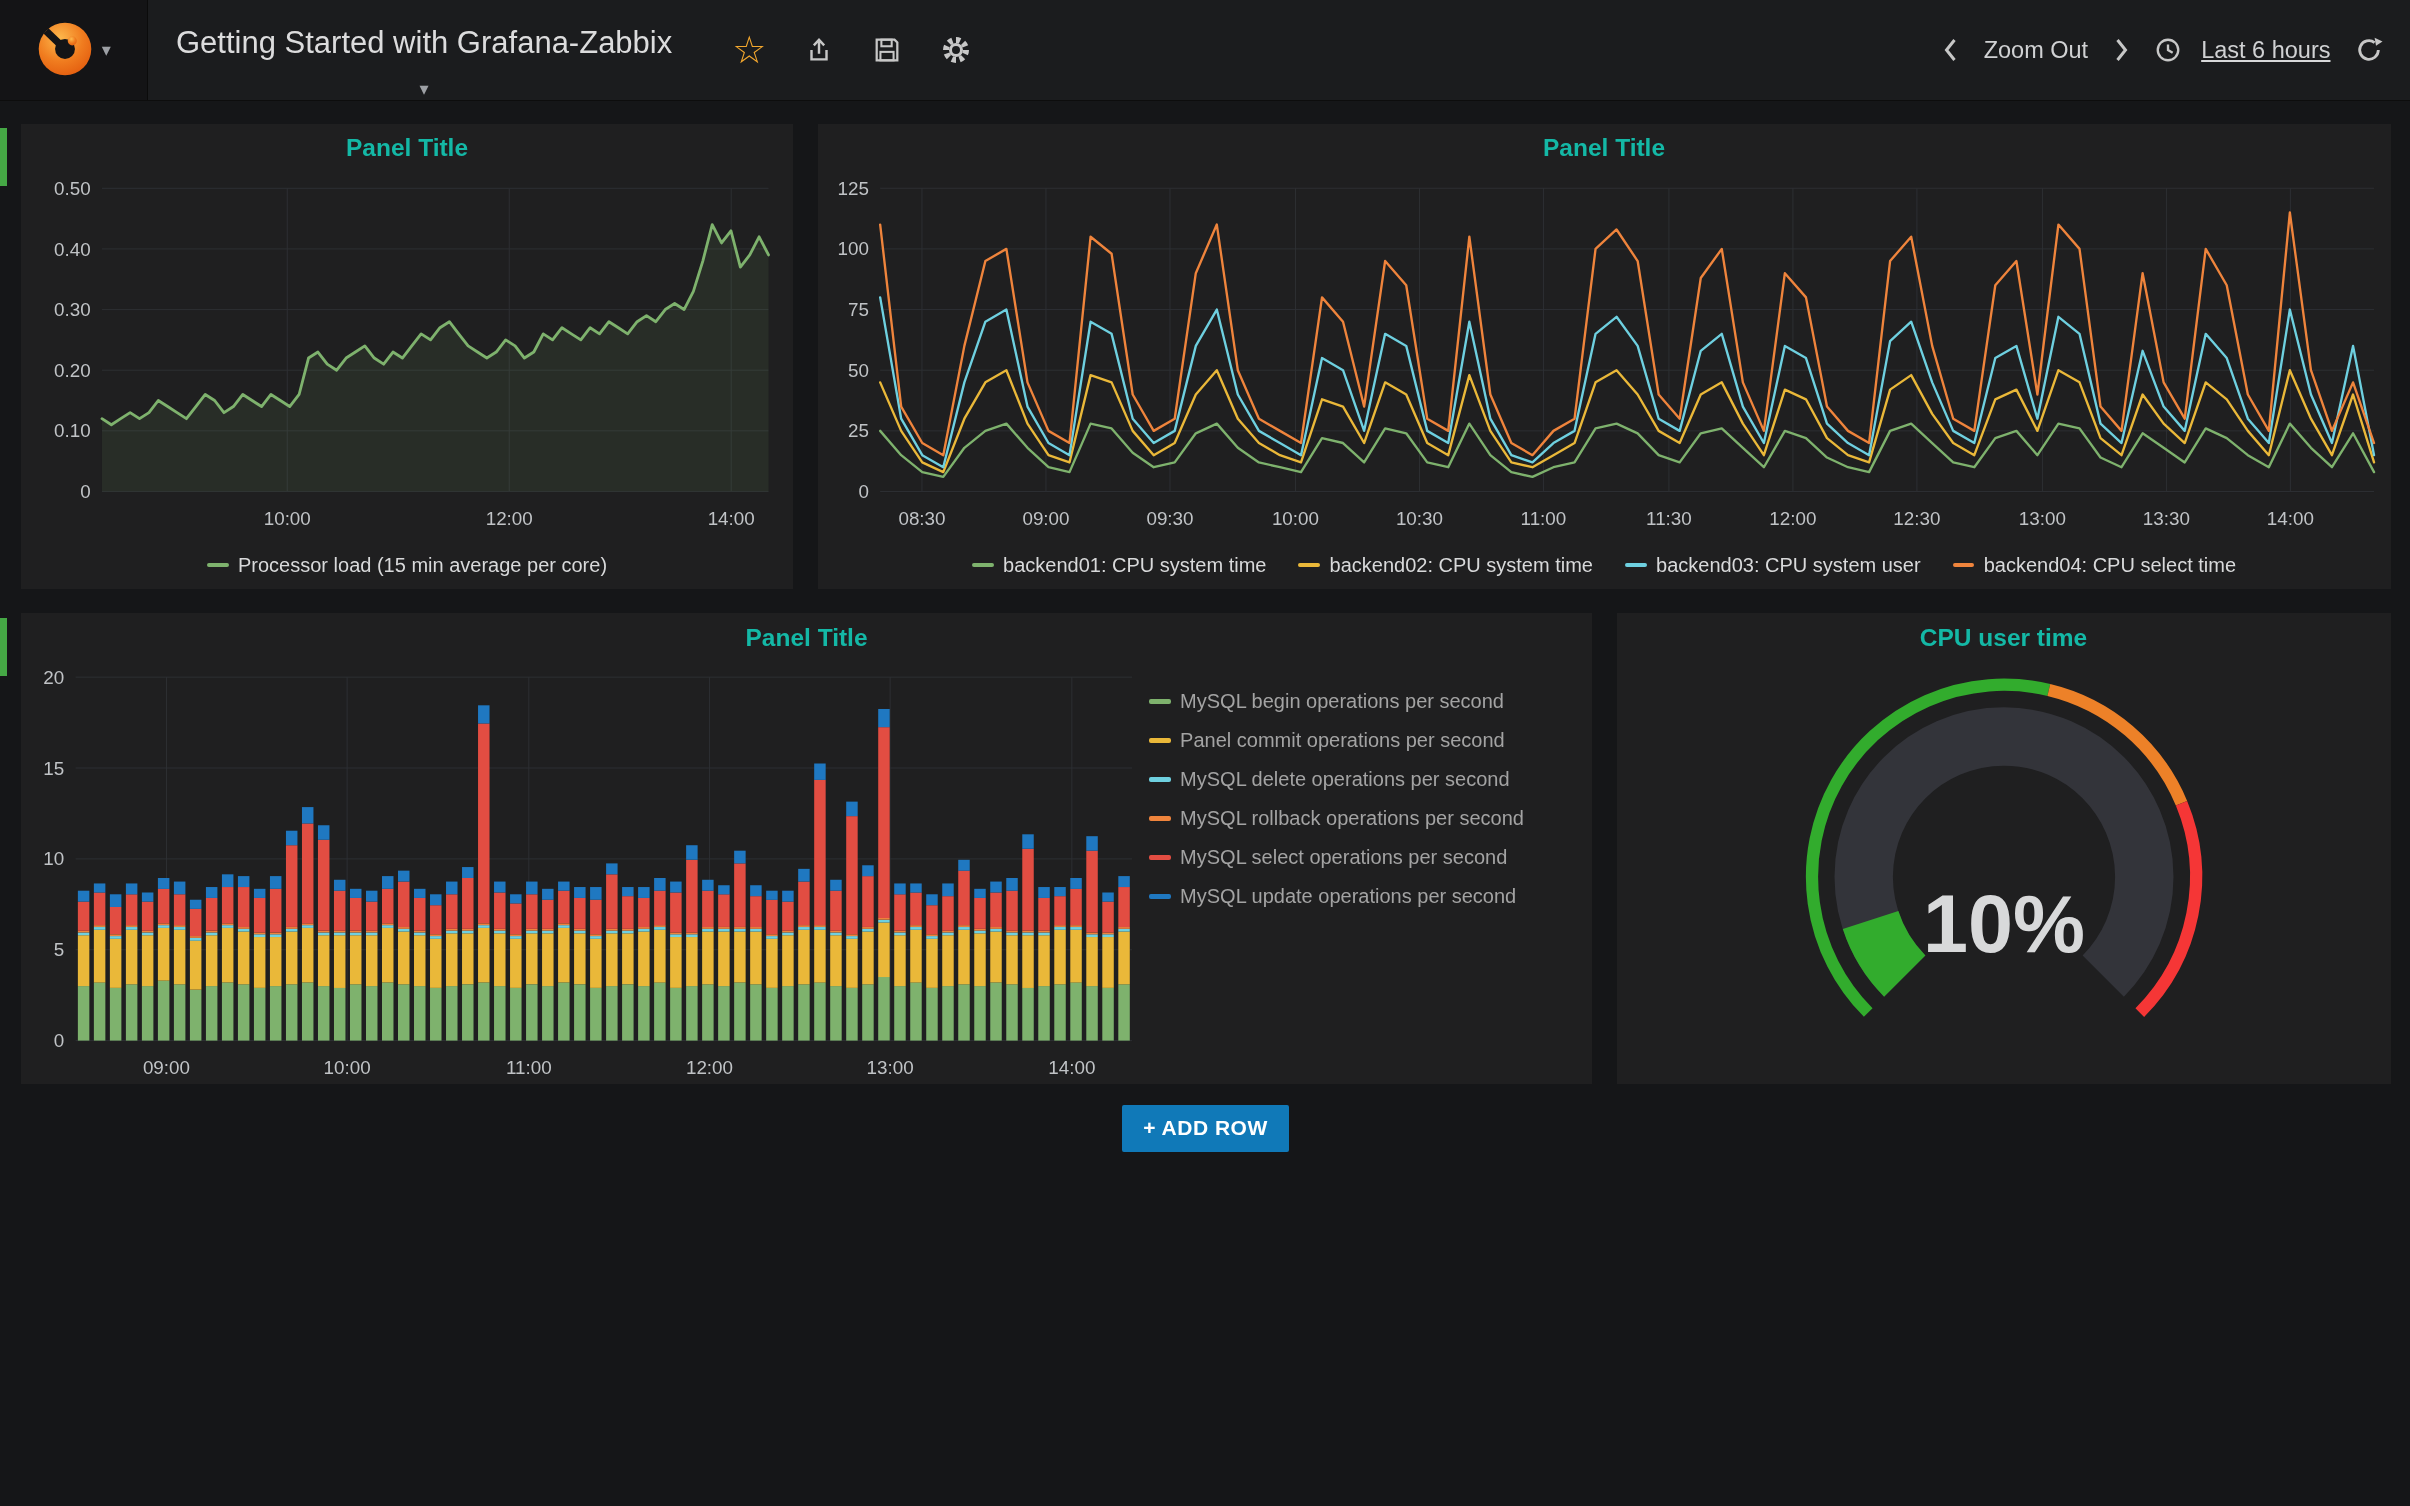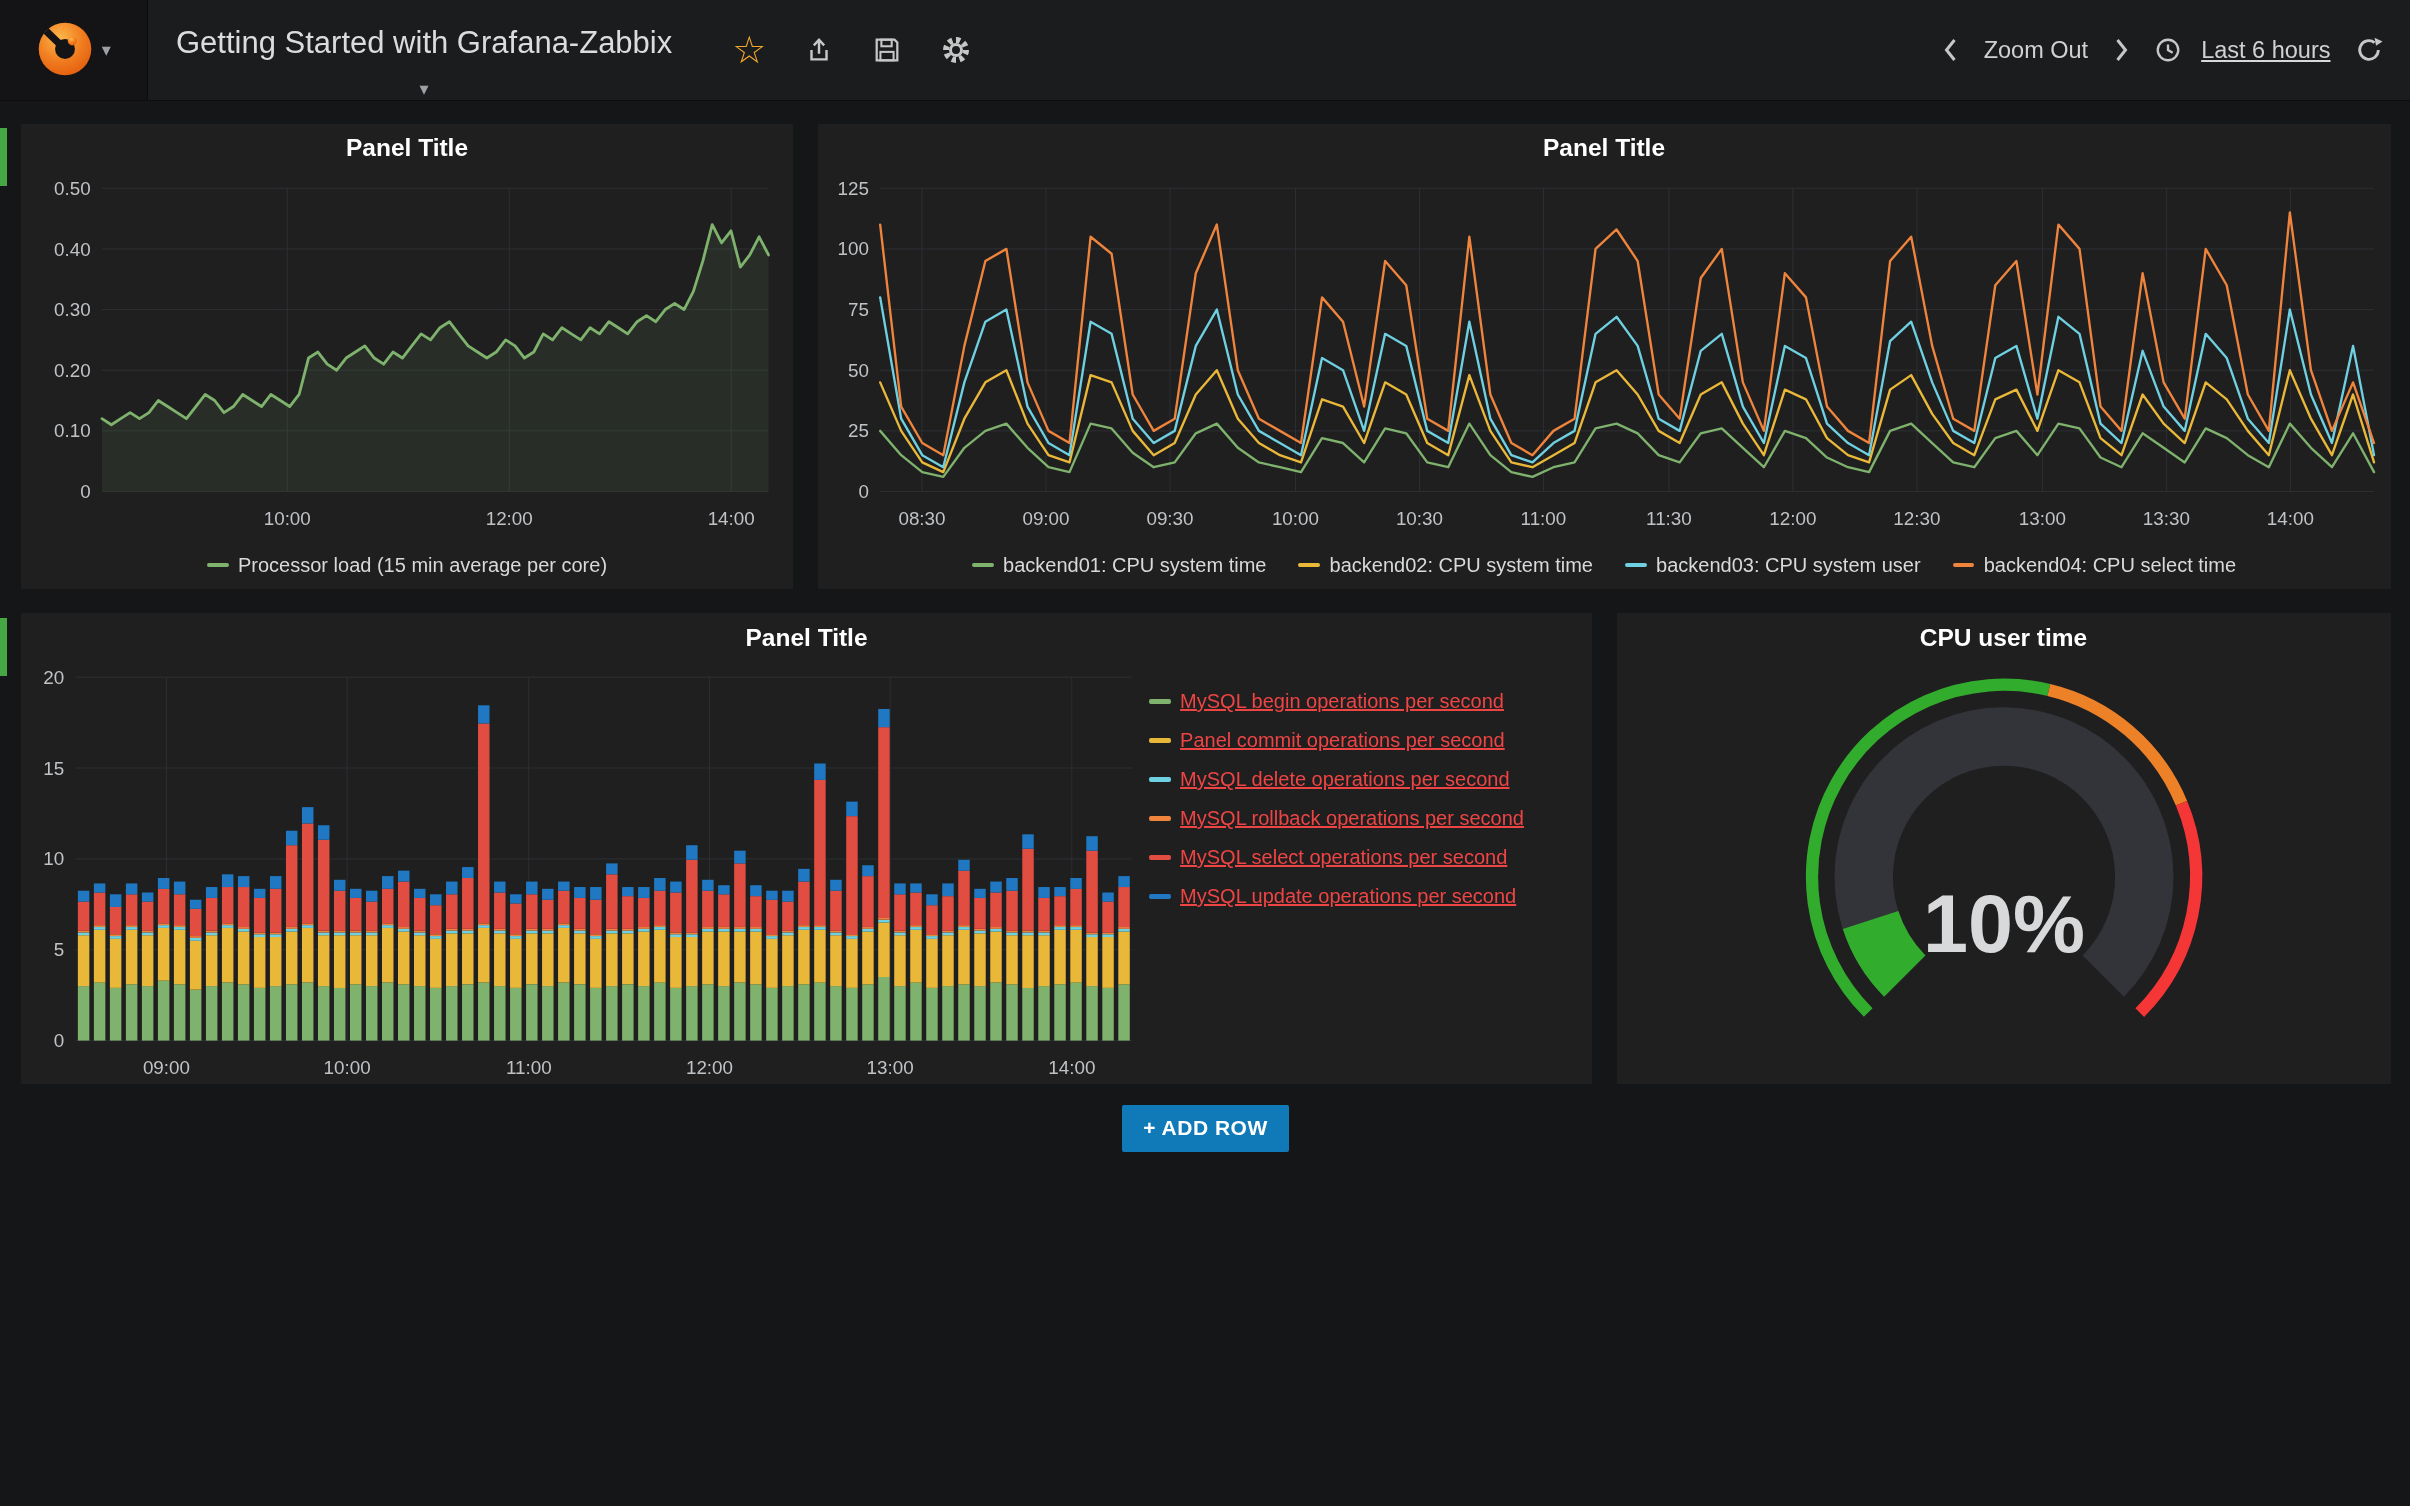--- a/index.html
+++ b/index.html
@@ -23,28 +23,28 @@
 
   
   .content{padding:22.6px 21px;}
   .row{display:flex;gap:24.5px;}
   .row1{margin-bottom:24.5px;}
   .panel{background:#1f1f20;position:relative;}
   .p1{width:772px;height:465px;display:flex;flex-direction:column;}
   .p2{flex:1;height:465px;display:flex;flex-direction:column;}
   .p3{width:1571px;height:471px;display:flex;flex-direction:column;}
   .p4{flex:1;height:471px;display:flex;flex-direction:column;}
-  .panel-header{height:49px;display:flex;align-items:center;justify-content:center;font-size:24.5px;font-weight:600;color:#ffffff;cursor:pointer;flex:0 0 auto;}
+  .panel-header{height:49px;display:flex;align-items:center;justify-content:center;font-size:24.5px;font-weight:600;color:#14b8a6;cursor:pointer;flex:0 0 auto;}
   .chart{flex:1 1 auto;position:relative;}
   .legend-center{height:55px;display:flex;align-items:center;justify-content:center;gap:32px;flex:0 0 auto;font-size:20px;color:#d8d9da;}
   .legend-item{display:flex;align-items:center;cursor:pointer;white-space:nowrap;}
   .dash{display:inline-block;width:21.7px;height:4.7px;border-radius:1.9px;margin-right:9.4px;}
   .p3-body{flex:1 1 auto;display:flex;}
   .p3-chart{width:1128px;position:relative;}
-  .p3-legend{width:443px;padding-top:28px;font-size:20px;color:#ef4444;text-decoration:underline;}
+  .p3-legend{width:443px;padding-top:28px;font-size:20px;color:#a3a3a3;}
   .p3-legend .legend-item{margin-bottom:16px;}
   .row-tab{position:absolute;left:0;width:6.6px;height:58px;background:#45a845;cursor:pointer;}
   #tab1{top:128px;}
   #tab2{top:618px;}
   .add-row-wrap{display:flex;justify-content:center;margin-top:21px;}
   .add-row{background:#1079b8;color:#ffffff;border:none;font-family:"Liberation Sans",sans-serif;font-size:21px;font-weight:bold;padding:11.3px 21px;border-radius:1.9px;cursor:pointer;letter-spacing:0.5px;}
 </style>
 </head>
 <body>
 

